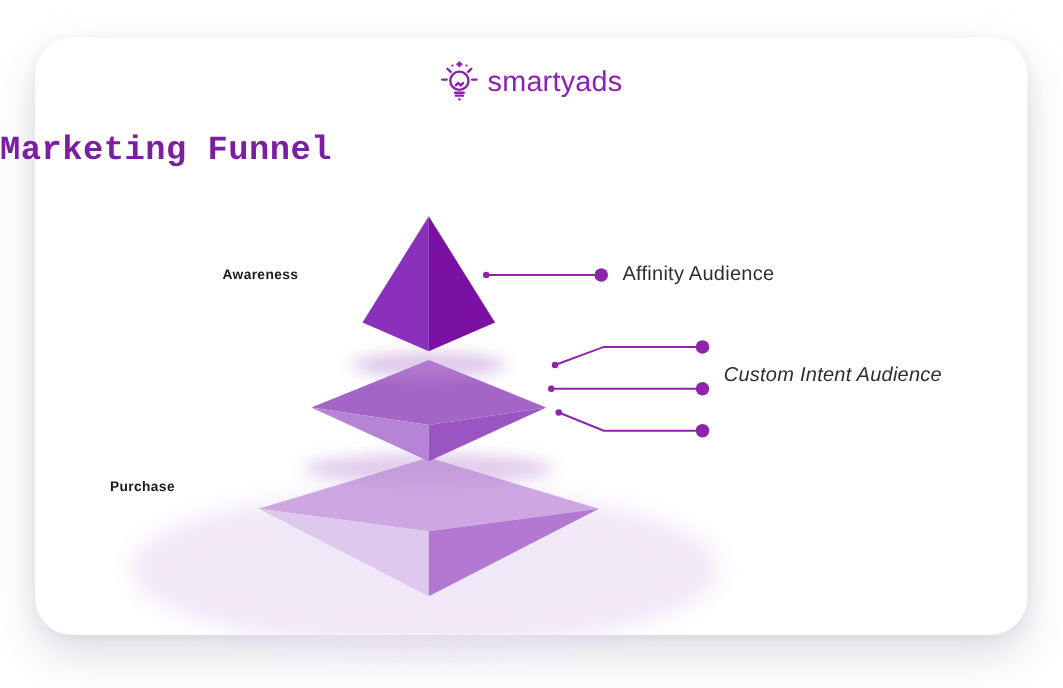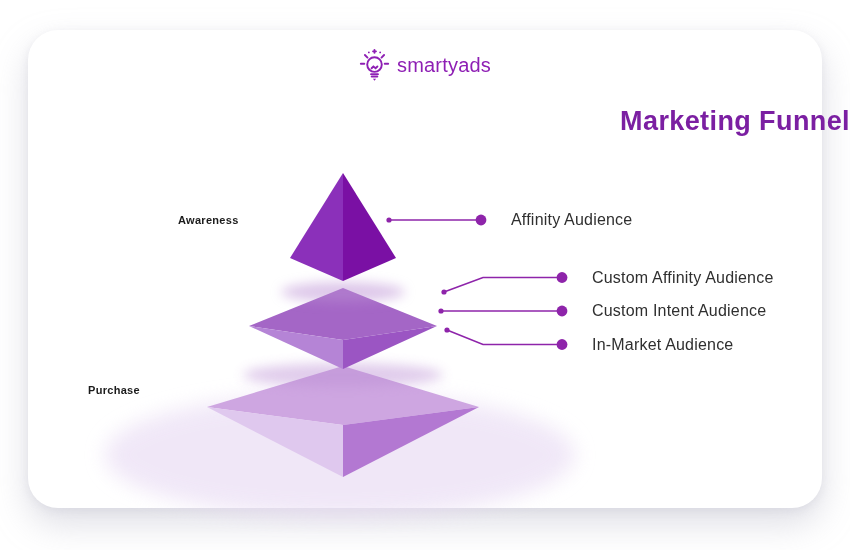--- a/index.html
+++ b/index.html
@@ -19,41 +19,41 @@
   .card{
     position:absolute;left:28px;top:30px;width:794px;height:478px;
     background:#ffffff;border-radius:30px;
     box-shadow:0 16px 35px rgba(175,175,192,.40), 0 3px 10px rgba(175,175,192,.20);
   }
   .logo{
     position:absolute;top:48px;left:0;right:0;
     display:flex;align-items:center;justify-content:center;gap:7px;
   }
   .logo-text{
-    font-size:20px;font-weight:500;color:var(--brand);letter-spacing:.2px;
+    font-size:23px;font-weight:500;color:var(--brand);letter-spacing:.2px;
   }
   .title{
-    position:absolute;top:106px;left:0;width:100%;text-align:right;
-    font-size:27px;font-weight:700;color:var(--title);letter-spacing:.4px;
+    position:absolute;top:106px;left:0;width:100%;text-align:left;
+    font-size:27px;font-weight:700;color:var(--title);letter-spacing:.4px;font-family:Liberation Mono, monospace;
   }
   .funnel-svg{position:absolute;left:0;top:0;width:850px;height:550px;}
   .t1l{fill:var(--tier1-left);} .t1r{fill:var(--tier1-right);}
   .t2t{fill:var(--tier2-top);} .t2l{fill:var(--tier2-left);} .t2r{fill:var(--tier2-right);}
   .t3t{fill:var(--tier3-top);} .t3l{fill:var(--tier3-left);} .t3r{fill:var(--tier3-right);}
   .connector{stroke:var(--connector);stroke-width:1.6;fill:none;}
   .dot{fill:var(--connector);}
   .label{position:absolute;line-height:18px;white-space:nowrap;}
   .stage-label{font-size:11px;font-weight:700;color:var(--stage-label);letter-spacing:.3px;}
-  .aud-label{font-size:16px;font-weight:400;color:var(--audience-label);letter-spacing:.2px;margin-left:13px;}
+  .aud-label{font-size:16px;font-weight:400;color:var(--audience-label);letter-spacing:.2px;}
   .pos-awareness{left:178px;top:211px;}
   .pos-consideration{left:118px;top:295px;}
   .pos-purchase{left:88px;top:381px;}
   .pos-affinity{left:498px;top:211px;}
   .pos-custom-affinity{left:579px;top:269px;}
-  .pos-custom-intent{left:579px;top:302px;}
+  .pos-custom-intent{left:579px;top:292px;font-style:italic;}
   .pos-in-market{left:579px;top:336px;}
   .bulb{stroke:var(--brand);stroke-width:2.1;fill:none;stroke-linecap:round;}
   .bulb-fill{fill:var(--brand);stroke:none;}
 </style>
 </head>
 <body>
 
 <div class="stage">
   <div class="card"></div>
 
@@ -120,16 +120,14 @@
     <circle class="dot" cx="481" cy="220" r="5.4"></circle>
     <circle class="dot" cx="562" cy="277.5" r="5.4"></circle>
     <circle class="dot" cx="562" cy="311" r="5.4"></circle>
     <circle class="dot" cx="562" cy="344.5" r="5.4"></circle>
   </svg>
 
   <div class="label stage-label pos-awareness">Awareness</div>
   <div class="label stage-label pos-purchase">Purchase</div>
 
   <div class="label aud-label pos-affinity">Affinity Audience</div>
-  <div class="label aud-label pos-custom-affinity">Custom Affinity Audience</div>
   <div class="label aud-label pos-custom-intent">Custom Intent Audience</div>
-  <div class="label aud-label pos-in-market">In-Market Audience</div>
 </div>
 
 </body></html>

